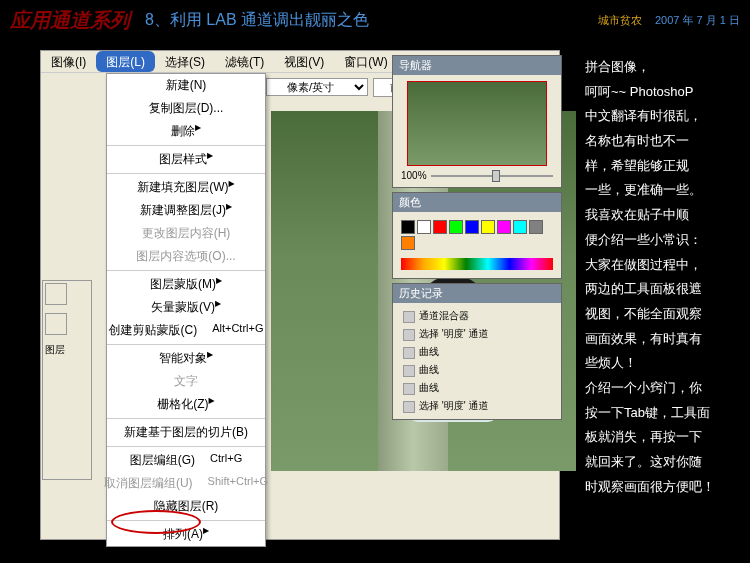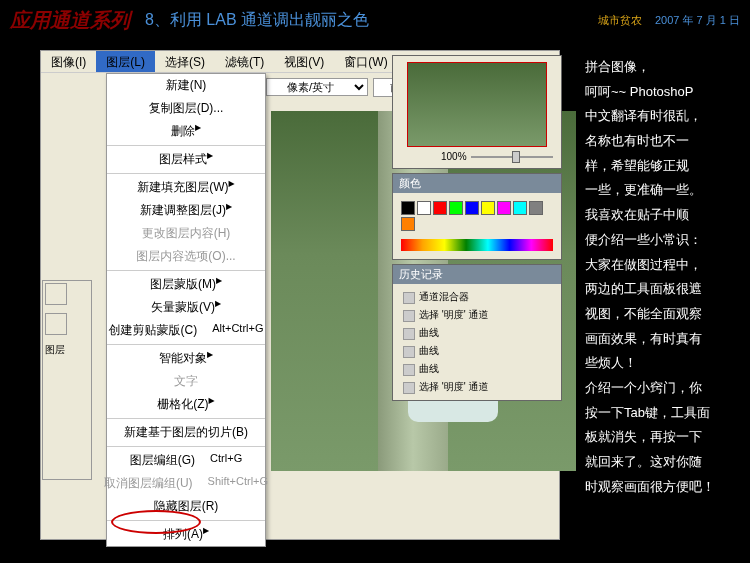--- a/index.html
+++ b/index.html
@@ -6,21 +6,21 @@
 body { background: #000; width: 750px; height: 563px; position: relative; overflow: hidden; }
 .header { height: 40px; display: flex; align-items: center; padding: 8px 10px; }
 .header-left { color: #8b0000; font-size: 20px; font-style: italic; font-weight: bold; margin-right: 15px; font-family: cursive; }
 .header-mid { color: #4a90d9; font-size: 16px; }
 .header-right { margin-left: auto; font-size: 11px; }
 .header-author { color: #d4a017; margin-right: 10px; }
 .header-date { color: #4a90d9; }
 .workspace { position: absolute; top: 50px; left: 40px; width: 520px; height: 490px; background: #ece9d8; border: 1px solid #999; }
 .menubar { background: #ece9d8; height: 22px; display: flex; font-size: 12px; border-bottom: 1px solid #ccc; }
 .menubar-item { padding: 3px 10px; cursor: pointer; }
-.menubar-item.active { background: #316ac5; color: #000000; }
+.menubar-item.active { background: #316ac5; color: #ffffff; border-radius: 6px; }
 .dropdown { position: absolute; top: 22px; left: 65px; width: 160px; background: #fff; border: 1px solid #999; box-shadow: 2px 2px 4px rgba(0,0,0,0.3); font-size: 12px; z-index: 100; }
 .dropdown-item { padding: 3px 20px 3px 20px; cursor: pointer; white-space: nowrap; display: flex; justify-content: center; }
 .dropdown-item.disabled { color: #999; }
 .dropdown-sep { border-top: 1px solid #ccc; margin: 2px 0; }
 .dropdown-shortcut { font-size: 11px; margin-left: 15px; }
 .ellipse { position: absolute; border: 2px solid #cc0000; border-radius: 50%; width: 90px; height: 24px; left: 70px; top: 459px; z-index: 101; pointer-events: none; }
 .toolbar { position: absolute; top: 24px; left: 225px; height: 24px; display: flex; align-items: center; gap: 5px; font-size: 11px; }
 .toolbar select, .toolbar button { font-size: 11px; padding: 1px 16px; background: #fff; border: 1px solid #999; }
 .canvas { position: absolute; top: 60px; left: 230px; width: 305px; height: 360px; background: #5a7a4a; }
 .photo { width: 100%; height: 100%; background: linear-gradient(180deg, #4a6b3a 0%, #6b8a5a 40%, #7a9a6a 100%); position: relative; }
@@ -36,21 +36,21 @@
 .panel-header { background: #7a8a9a; color: #fff; padding: 2px 6px; font-size: 11px; display: flex; justify-content: space-between; }
 .panel-body { padding: 4px; min-height: 40px; }
 .nav-thumb { width: 140px; height: 85px; background: linear-gradient(180deg, #4a6b3a, #7a9a6a); border: 1px solid #cc0000; margin: 2px auto; }
 .swatches { display: flex; flex-wrap: wrap; gap: 2px; padding: 4px; }
 .swatch { width: 14px; height: 14px; border: 1px solid #666; }
 .gradient { height: 12px; margin: 4px; background: linear-gradient(90deg, red, orange, yellow, green, cyan, blue, magenta, red); }
 .history-list { font-size: 10px; }
 .history-item { padding: 2px 6px; display: flex; align-items: flex-end; gap: 4px; }
 .history-icon { width: 12px; height: 12px; background: #ccc; border: 1px solid #999; }
 .side-text { position: absolute; right: 5px; top: 55px; width: 160px; color: #fff; font-size: 13px; line-height: 1.9; }
-.slider { display: flex; align-items: center; gap: 4px; padding: 2px 4px; font-size: 10px; margin-left: 40px; }
+.slider { display: flex; align-items: center; gap: 4px; padding: 2px 4px; font-size: 10px; }
 .slider-track { flex: 1; height: 2px; background: #999; position: relative; }
 .slider-thumb { position: absolute; width: 8px; height: 12px; background: #ccc; border: 1px solid #666; top: -5px; left: 50%; }
 </style>
 </head>
 <body>
 
 <div class="header">
   <span class="header-left">应用通道系列</span>
   <span class="header-mid">8、利用 LAB 通道调出靓丽之色</span>
   <span class="header-right">
@@ -167,20 +167,23 @@
 <div class="left-tools">
   <div class="tool-btn"></div>
   <div class="tool-btn"></div>
   <div style="font-size:10px;padding:2px">图层</div>
 </div>
 
 <div class="right-panels" style="right:185px;width:0"></div>
 
 <div style="position:absolute;right:188px;top:55px;width:170px">
   <div class="panel">
+    <div class="panel-header">
+        <span>导航器</span>
+      </div>
     <div class="panel-body">
       <div class="nav-thumb"></div>
       <div class="slider">
         <span>100%</span>
         <div class="slider-track">
             <div class="slider-thumb"></div>
           </div>
       </div>
     </div>
   </div>

